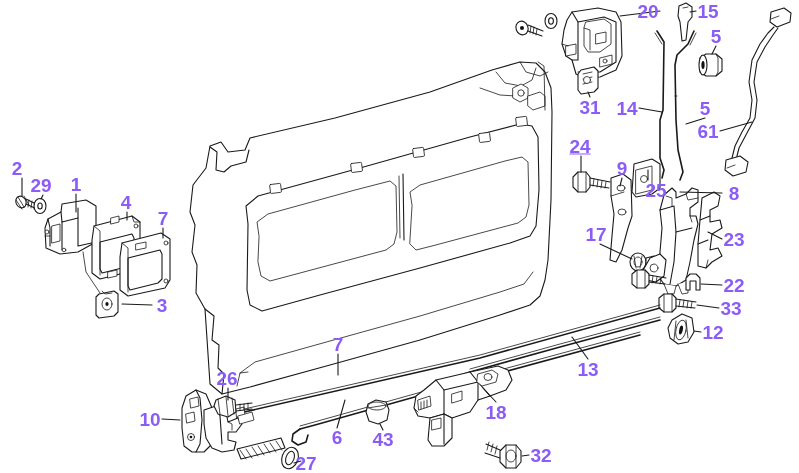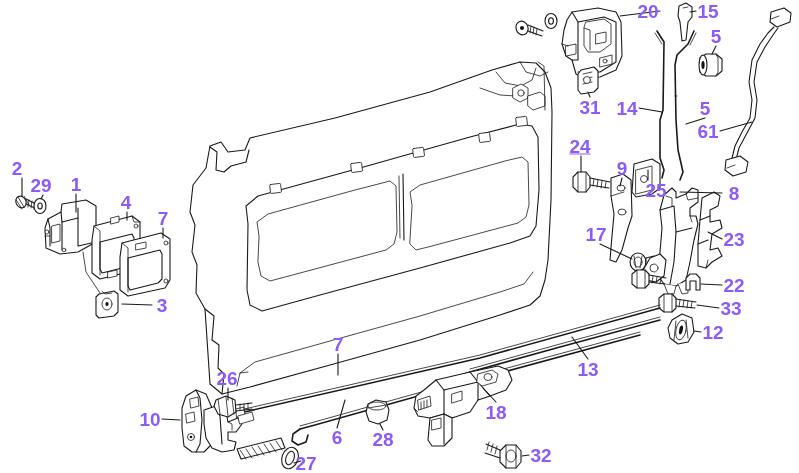--- a/index.html
+++ b/index.html
@@ -407,21 +407,21 @@
   <div class="callout c-mid" style="left:17px;  top:168px;">2</div>
   <div class="callout c-mid" style="left:41px;  top:185px;">29</div>
   <div class="callout c-mid" style="left:76px;  top:184px;">1</div>
   <div class="callout c-mid" style="left:126px; top:202px;">4</div>
   <div class="callout c-mid" style="left:163px; top:218px;">7</div>
   <div class="callout c-mid" style="left:162px; top:305px;">3</div>
   <div class="callout c-mid" style="left:227px; top:378px;">26</div>
   <div class="callout c-mid" style="left:150px; top:419px;">10</div>
   <div class="callout c-mid" style="left:338px; top:344px;">7</div>
   <div class="callout c-mid" style="left:337px; top:437px;">6</div>
-  <div class="callout c-mid" style="left:383px; top:439px;">28</div>
+  <div class="callout c-mid" style="left:383px; top:439px;">43</div>
   <div class="callout c-mid" style="left:306px; top:463px;">27</div>
   <div class="callout c-mid" style="left:496px; top:412px;">18</div>
   <div class="callout c-mid" style="left:541px; top:455px;">32</div>
   <div class="callout c-mid" style="left:588px; top:369px;">13</div>
   <div class="callout c-mid" style="left:713px; top:332px;">12</div>
   <div class="callout c-mid" style="left:731px; top:308px;">33</div>
   <div class="callout c-mid" style="left:734px; top:285px;">22</div>
   <div class="callout c-mid" style="left:734px; top:239px;">23</div>
   <div class="callout c-mid" style="left:596px; top:234px;">17</div>
   <div class="callout c-mid" style="left:734px; top:193px;">8</div>

